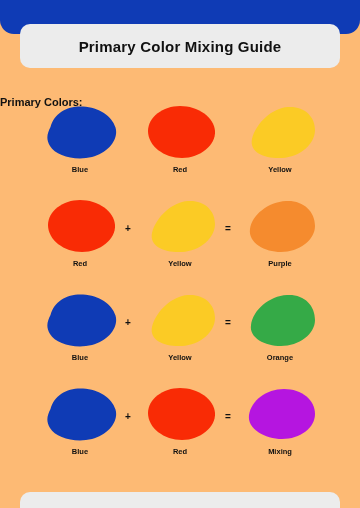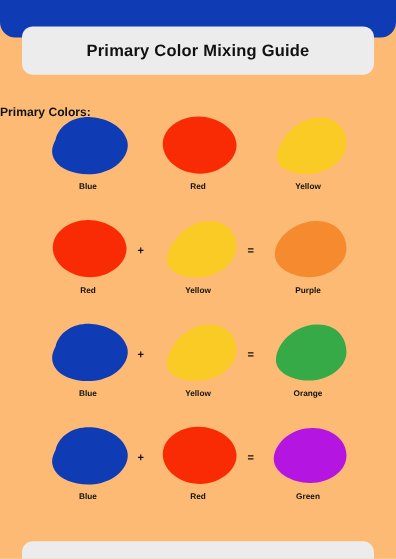--- a/index.html
+++ b/index.html
@@ -251,21 +251,21 @@
         </div>
         <div class="cell-label">Red</div>
       </div>
       <div class="operator op-2">=</div>
       <div class="cell cell-3">
         <div class="blob-wrap">
           <svg class="blob" viewBox="0 0 76 54">
             <path d="M7,28 C9,14 24,2 42,2 C60,2 73,13 73,27 C73,41 58,52 40,52 C23,52 5,42 7,28 Z" fill="#b515e0"></path>
           </svg>
         </div>
-        <div class="cell-label">Green</div>
+        <div class="cell-label">Mixing</div>
       </div>
     </div>
 
   </div>
 
   <div class="bottom-plate"></div>
 
 </div>
 
 </body></html>

